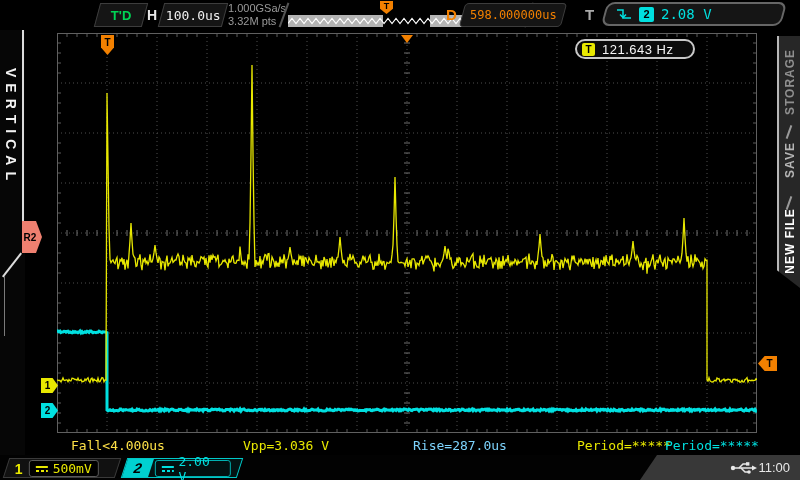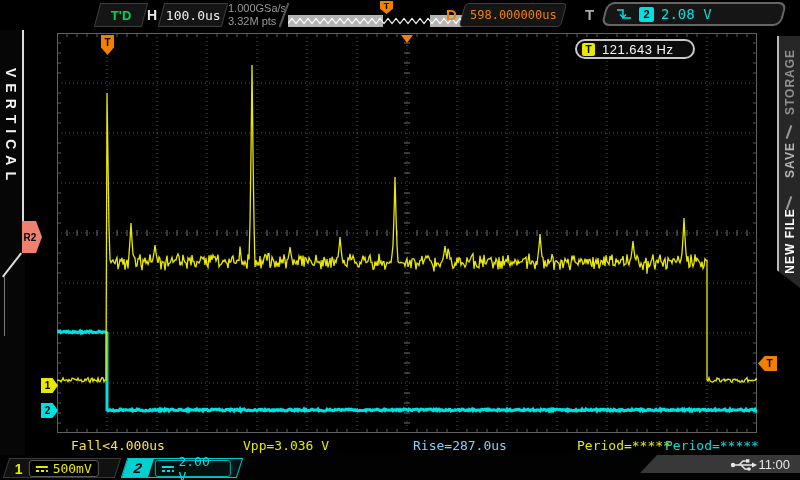--- a/index.html
+++ b/index.html
@@ -86,21 +86,21 @@
   .ch2-numwrap{position:absolute;left:0;top:0;width:26px;height:18px;background:#00d0d0;
                display:flex;align-items:center;justify-content:center;}
   .ch-box{display:flex;align-items:center;gap:5px;border:1px solid #5a5a5a;border-radius:3px;
           height:15px;padding:0 6px;background:#000;}
   .ch2-badge .ch-box{border-color:#00b0b0;background:#021010;}
   .dc-ico{width:12px;height:8px;position:relative;}
   .dc-ico .solid{position:absolute;left:0;top:1px;width:12px;height:2px;}
   .dc-ico .dash{position:absolute;left:0;top:5px;width:12px;height:2px;
                 background:repeating-linear-gradient(90deg,currentColor 0 3px,transparent 3px 5px);}
   .ch-val{font-family:"DejaVu Sans Mono",monospace;font-size:13px;}
-  .sysarea{position:absolute;left:640px;top:0;width:160px;height:18px;background:#383838;
+  .sysarea{position:absolute;left:640px;top:0;width:160px;height:25px;background:#383838;
            clip-path:polygon(17px 0,100% 0,100% 100%,0 100%);
            display:flex;align-items:center;justify-content:flex-end;gap:0;padding-right:10px;box-sizing:border-box;}
   .clock{color:#e8e8e8;font-size:13px;}
 </style>
 </head>
 <body>
 
 <div class="screen">
 
   <div class="topbar">

